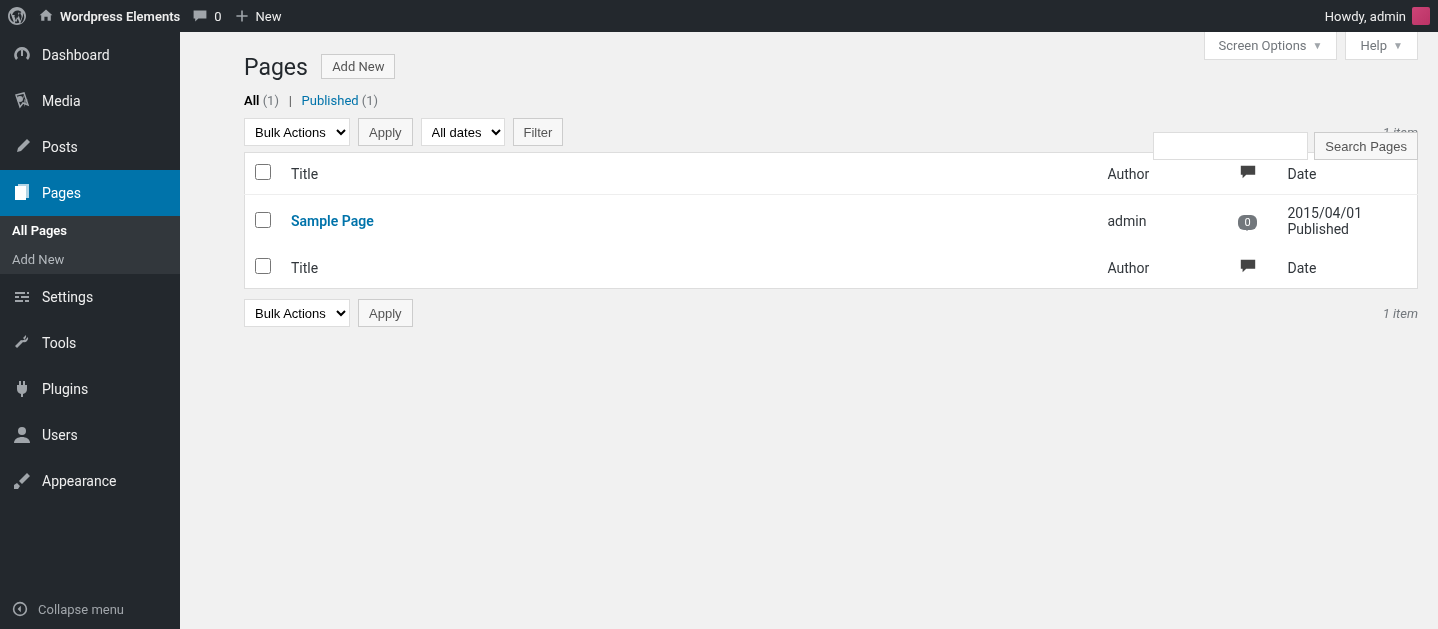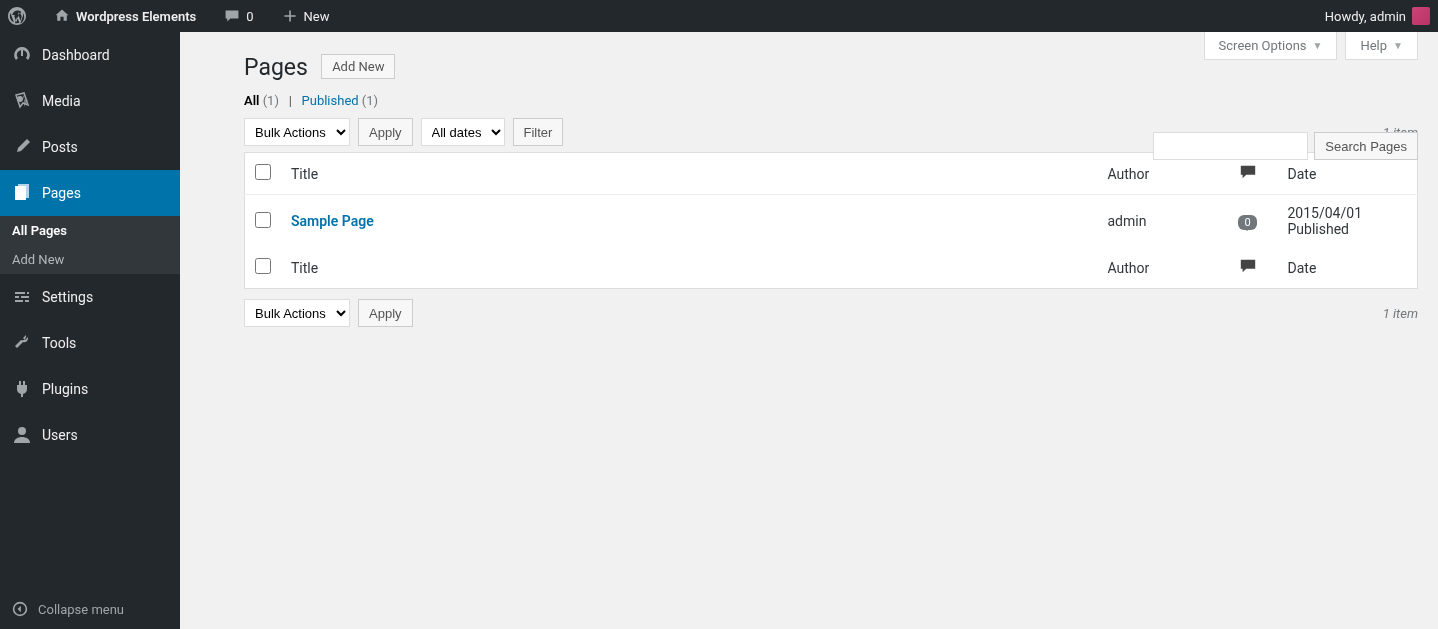--- a/index.html
+++ b/index.html
@@ -1,18 +1,18 @@
 <!DOCTYPE html>
 <html><head>
 <meta charset="utf-8">
 <style>
 * { box-sizing: border-box; margin: 0; padding: 0; }
 body { font-family: -apple-system, BlinkMacSystemFont, "Segoe UI", Roboto, sans-serif; font-size: 13px; color: #444; background: #f1f1f1; }
 .adminbar { height: 32px; background: #23282d; color: #eee; display: flex; align-items: center; padding: 0 8px; font-size: 13px; }
-.adminbar-left { display: flex; align-items: center; gap: 28px; justify-content: center; }
+.adminbar-left { display: flex; align-items: center; gap: 12px; justify-content: center; }
 .adminbar-right { margin-left: auto; display: flex; align-items: center; gap: 8px; }
 .adminbar .item { display: flex; align-items: center; gap: 6px; cursor: pointer; }
 .avatar { width: 18px; height: 18px; background: linear-gradient(135deg,#c47,#b36); border-radius: 2px; }
 .wrap { display: flex; min-height: calc(100vh - 32px); }
 .sidebar { width: 180px; background: #23282d; color: #eee; display: flex; flex-direction: column; }
 .menu-item { display: flex; align-items: center; gap: 10px; padding: 13px 12px; color: #eee; cursor: pointer; font-size: 14px; }
 .menu-item .icon { width: 20px; color: #a0a5aa; display: flex; align-items: center; justify-content: center; }
 .menu-item.current { background: #0073aa; color: #fff; }
 .menu-item.current .icon { color: #fff; }
 .submenu { background: #32373c; }
@@ -156,20 +156,28 @@
     </div>
     <div class="menu-item">
       <span class="icon">
           <svg width="20" height="20" viewBox="0 0 20 20" fill="currentColor">
             <circle cx="10" cy="6" r="4"></circle>
             <path d="M2 18c0-4 4-6 8-6s8 2 8 6z"></path>
           </svg>
         </span>
       <span>Users</span>
     </div>
+    <div class="menu-item">
+      <span class="icon">
+          <svg width="20" height="20" viewBox="0 0 20 20" fill="currentColor">
+            <path d="M15 2l3 3-8 8-3-3zM5 12l3 3-2 3H2v-4z"></path>
+          </svg>
+        </span>
+      <span>Appearance</span>
+    </div>
     <div class="collapse">
       <svg width="16" height="16" viewBox="0 0 20 20" fill="#a0a5aa">
           <circle cx="10" cy="10" r="8" fill="none" stroke="#a0a5aa" stroke-width="2"></circle>
           <path d="M11 6l-4 4 4 4z"></path>
         </svg>
       <span>Collapse menu</span>
     </div>
   </div>
 
   <div class="content">

